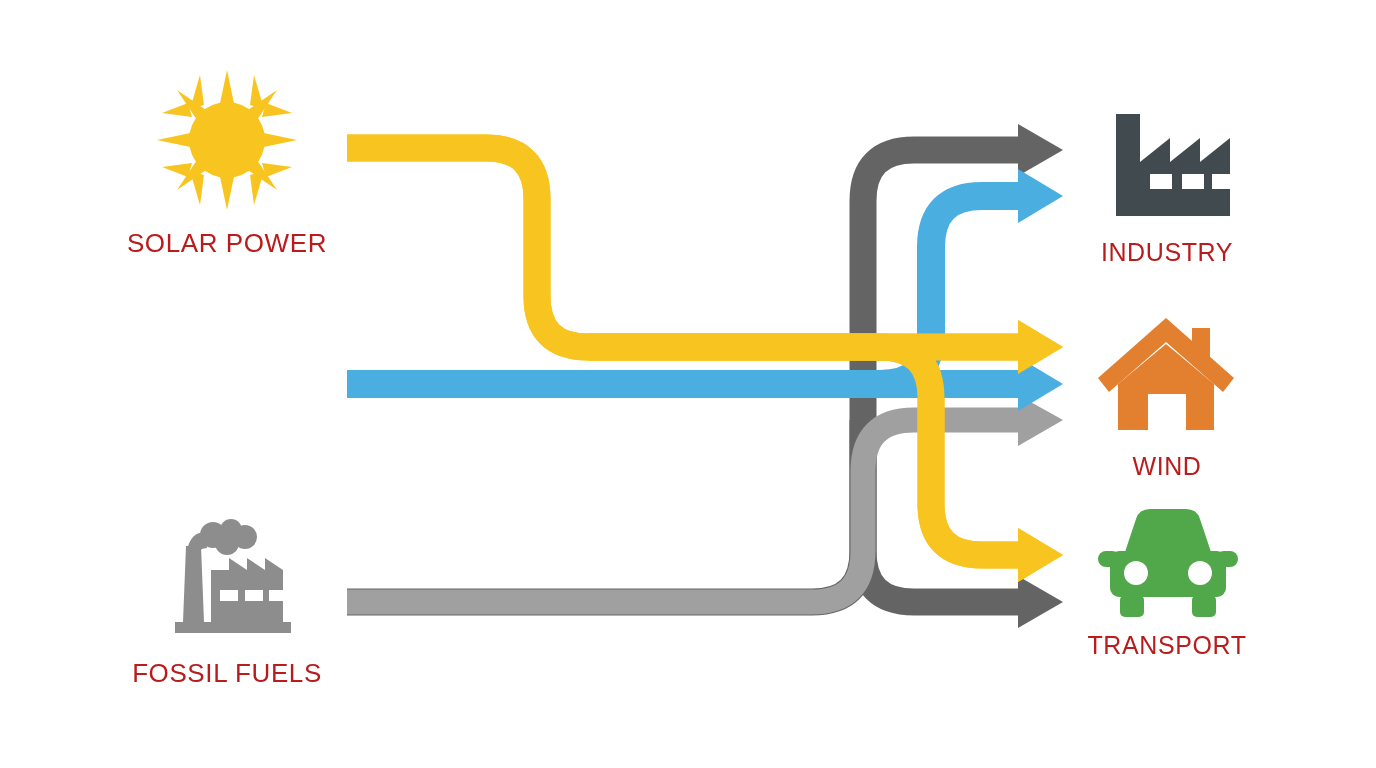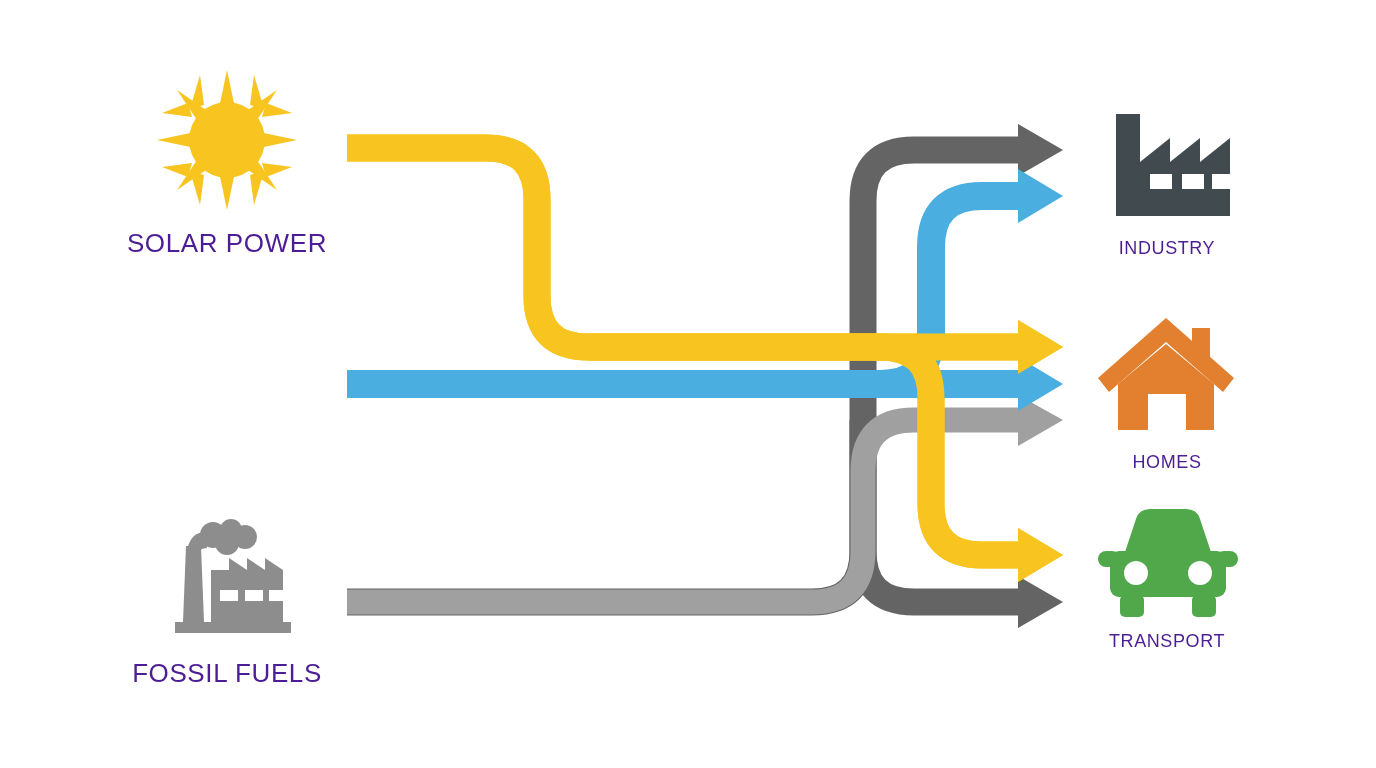--- a/index.html
+++ b/index.html
@@ -23,27 +23,27 @@
     justify-content: flex-start;
     width: 240px;
   }
   .node-icon {
     display: block;
   }
   .node-label {
     margin-top: 6px;
     font-size: 25px;
     letter-spacing: 0.6px;
-    color: #4c1d95;
+    color: #b91c1c;
     font-family: "Liberation Sans", sans-serif;
     white-space: nowrap;
     text-align: center;
   }
   .src-label { font-size: 26px; }
-  .dst-label { font-size: 18px; }
+  .dst-label { font-size: 25px; }
 
   #flow-layer {
     position: absolute;
     left: 0;
     top: 0;
     width: 1376px;
     height: 768px;
   }
 </style>
 </head>
@@ -177,21 +177,21 @@
         <g fill="#E2802F">
 
           <path d="M6 66 L74 6 L142 66 L131 80 L74 30 L17 80 Z"></path>
 
           <rect x="100" y="16" width="18" height="32"></rect>
 
           <path d="M26 72 L74 32 L122 72 V118 H94 V82 H56 V118 H26 Z"></path>
         </g>
       </svg>
     </span>
-    <span class="node-label dst-label">HOMES</span>
+    <span class="node-label dst-label">WIND</span>
   </div>
 
   <div class="node" style="left:1047px; top:501px;">
     <span class="node-icon">
       <svg width="150" height="120" viewBox="0 0 150 120">
         <g fill="#50A84B">
 
           <path d="M32 54 L44 18 Q47 8 58 8 L94 8 Q105 8 108 18 L120 54 Z
                    M56 20 L96 20 Q100 20 102 26 L110 48 L42 48 L50 26 Q52 20 56 20 Z"></path>
 

